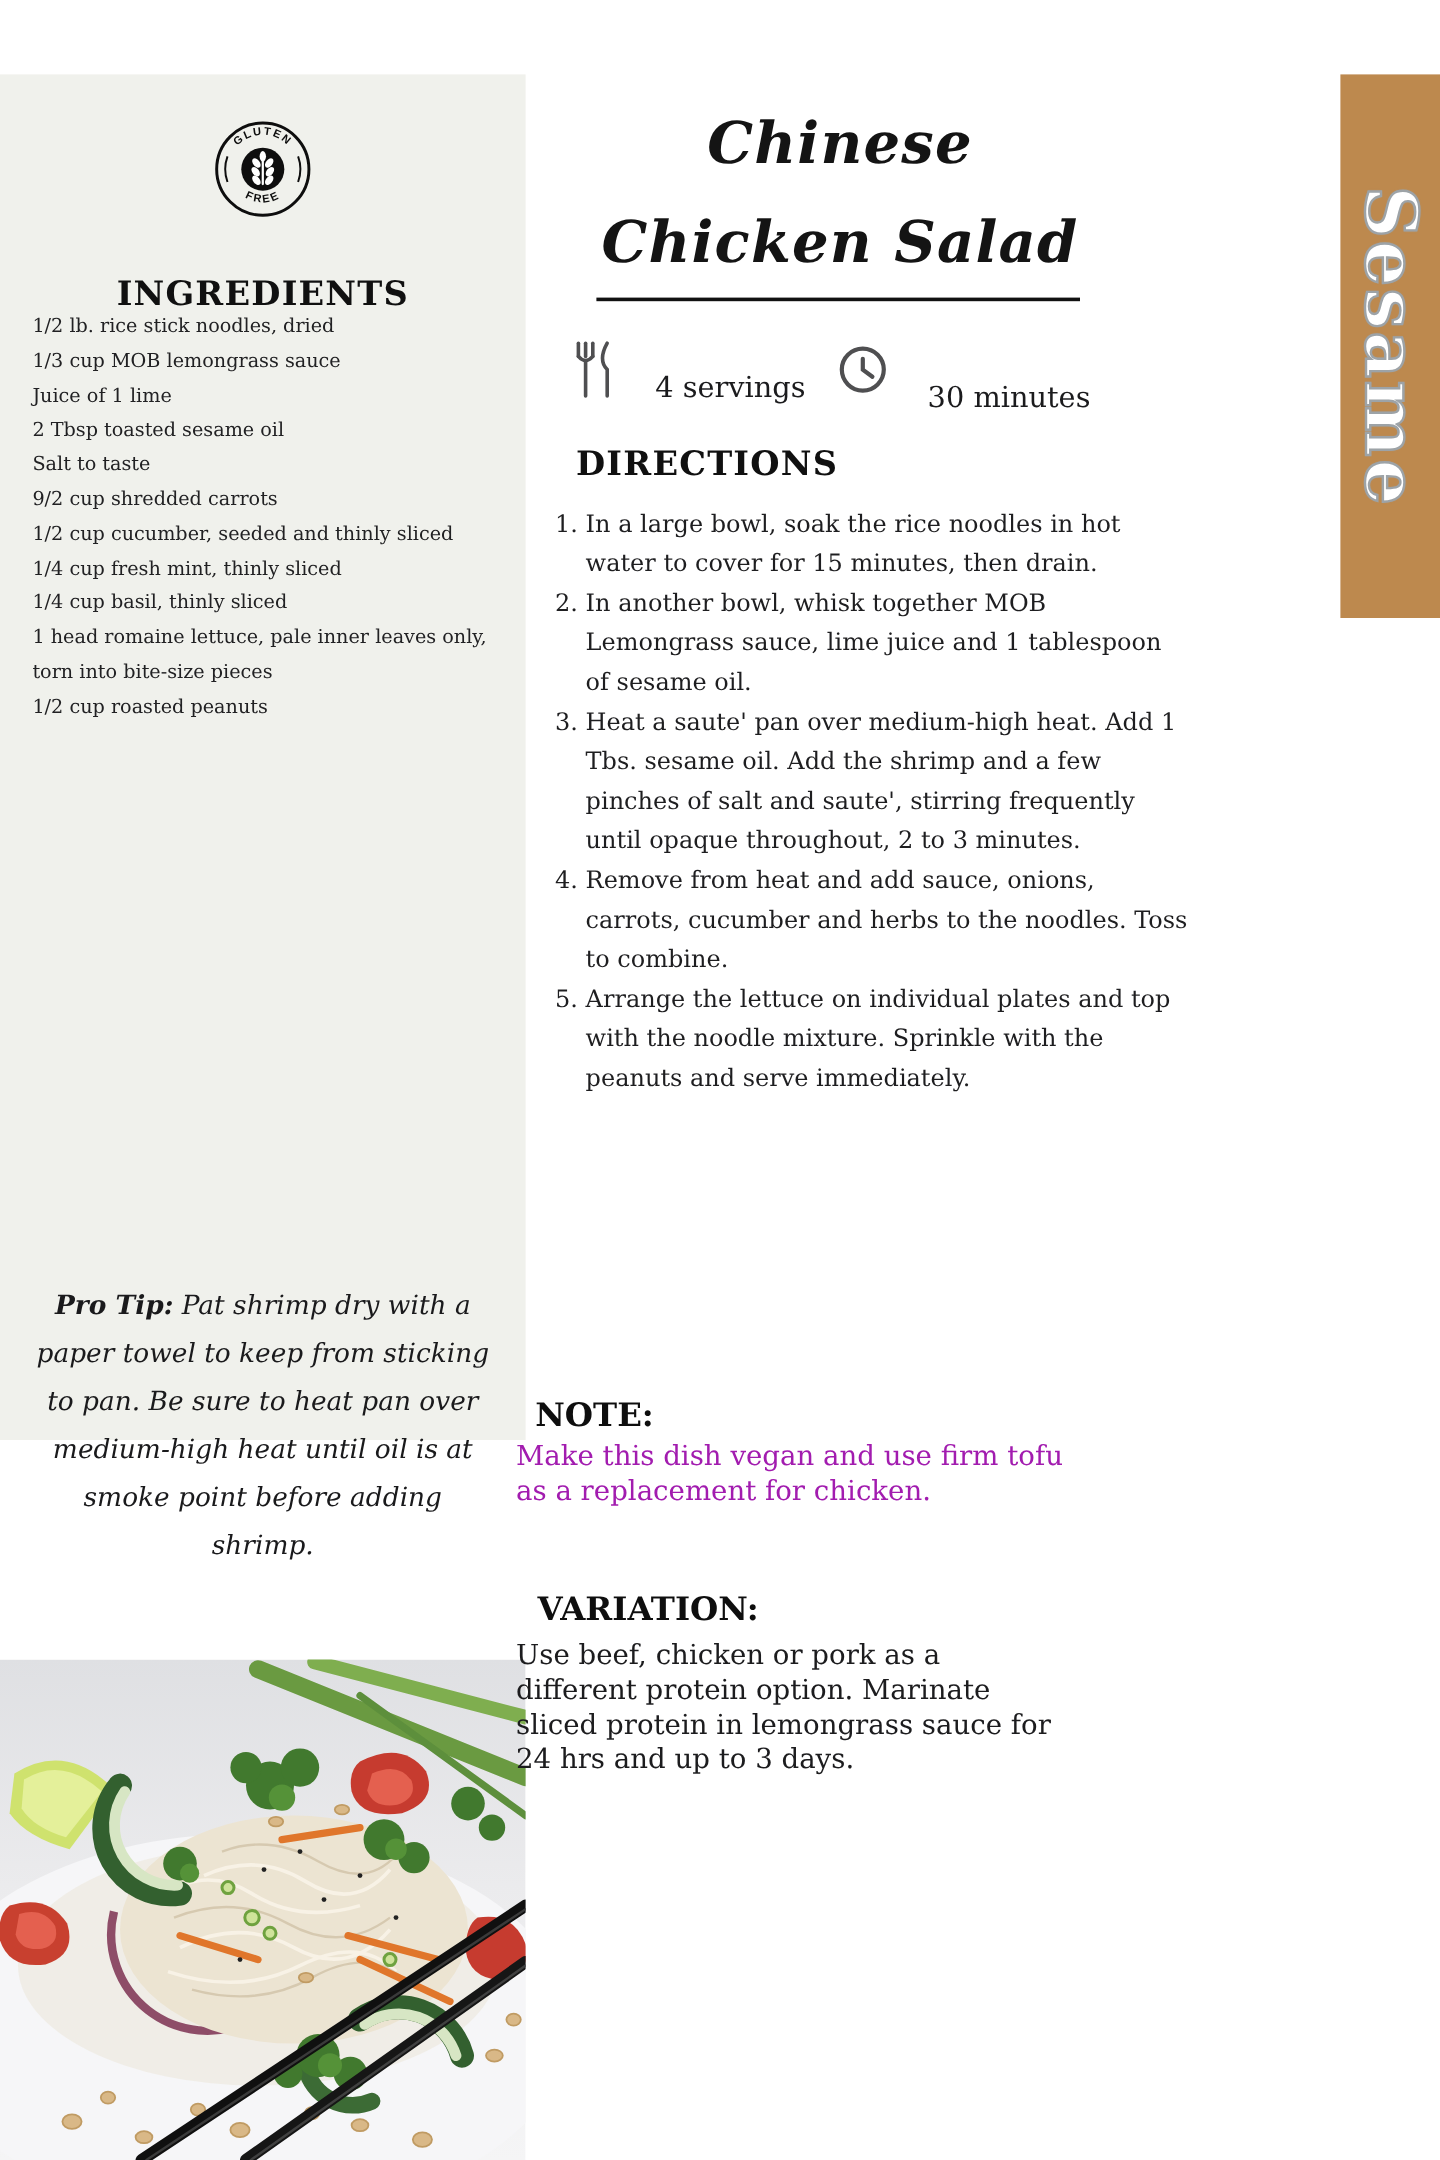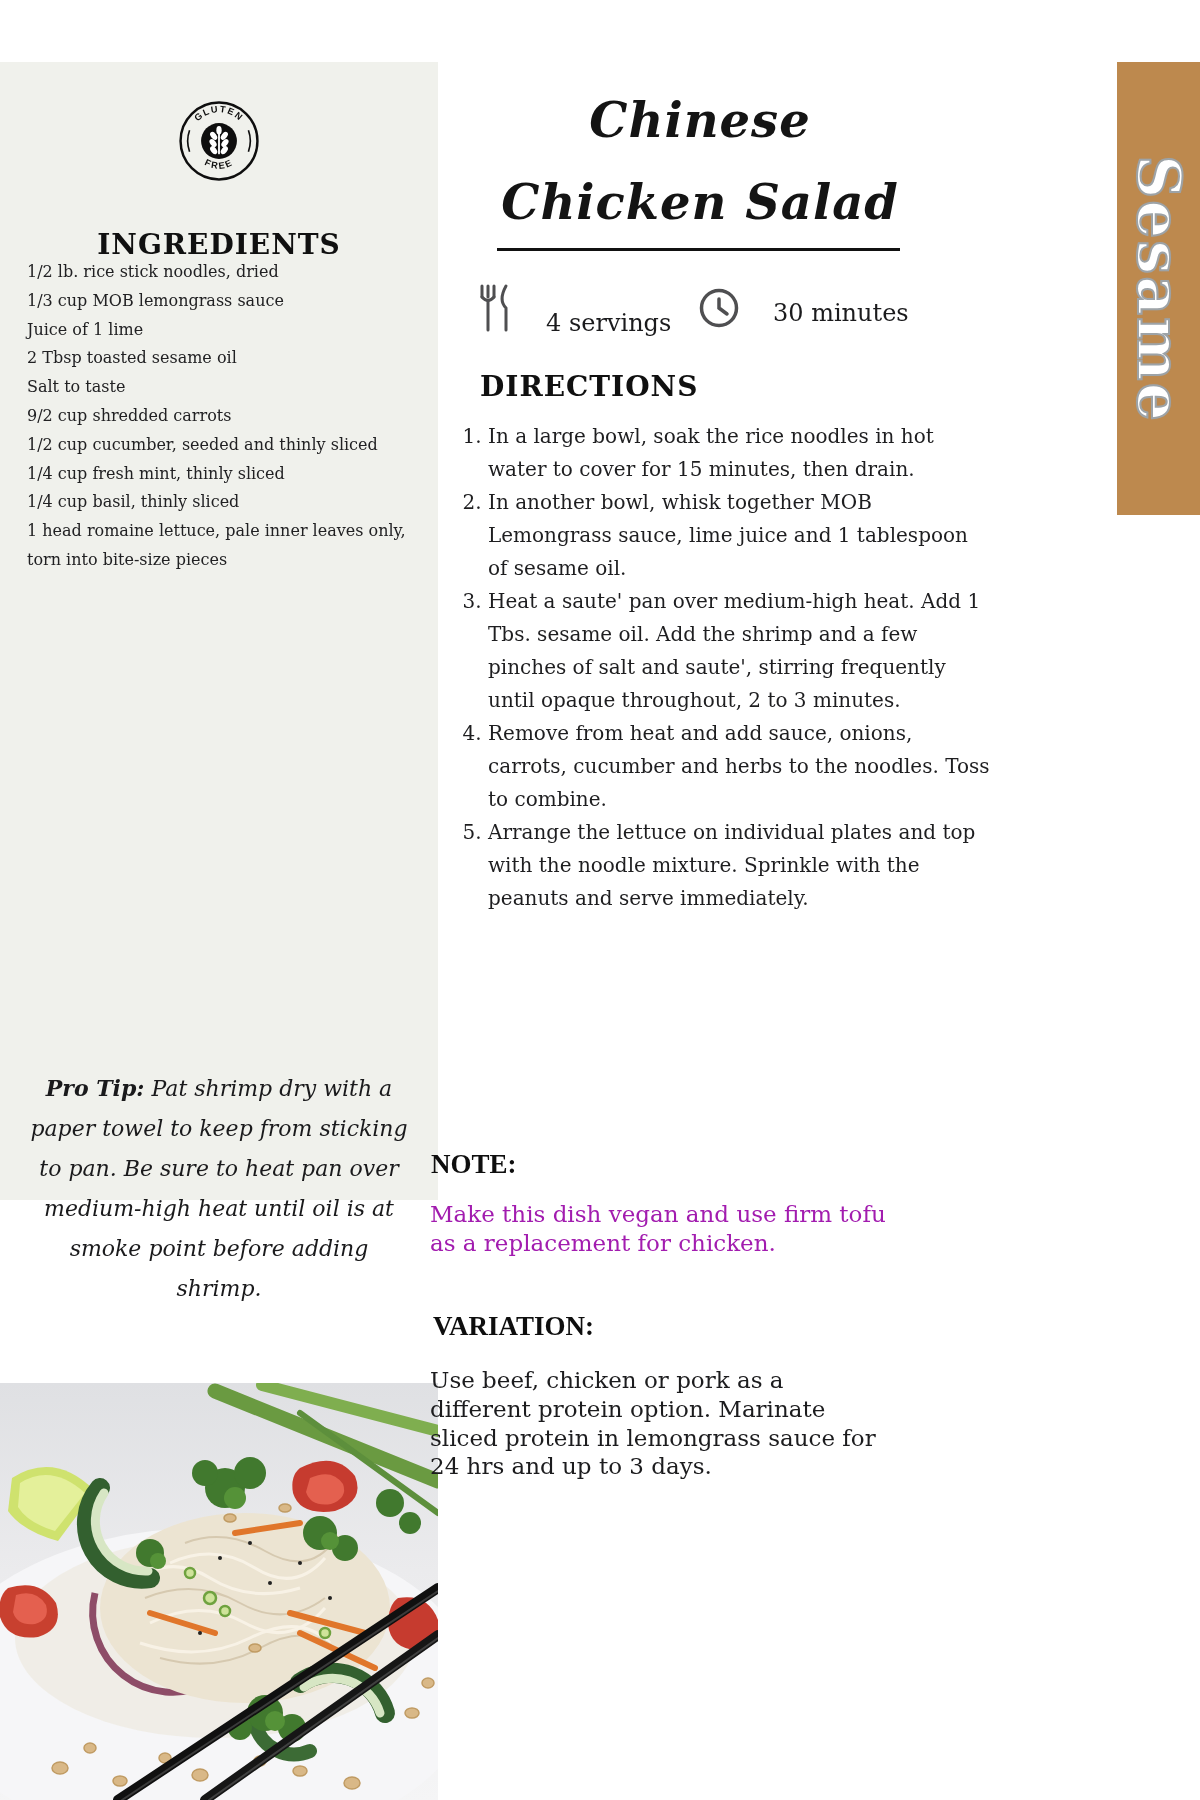--- a/index.html
+++ b/index.html
@@ -38,31 +38,31 @@
     position:absolute; left:450px; width:500px; margin:0; text-align:center;
     font-size:48px; font-weight:700; font-style:italic; letter-spacing:1px; color:#141414;
   }
   .title-1{ top:92px; } .title-2{ top:174px; }
   .title-underline{ position:absolute; left:497px; top:248px; width:403px; height:3px; background:#111; }
   .meta-icon{ position:absolute; }
   .meta-text{ position:absolute; margin:16px; font-size:24px; color:#1b1b1d; }
   .servings-icon{ left:478px; top:283px; }
   .servings-text{ left:530px; top:293px; }
   .clock-icon{ left:698px; top:287px; }
-  .time-text{ left:757px; top:283px;text-align:right; }
+  .time-text{ left:757px; top:301px;text-align:right; }
   .dir-title{
     position:absolute; left:480px; top:370px; margin:0;
     font-size:28px; font-weight:bold; letter-spacing:1px; color:#101010;
   }
   .dir-list{
     position:absolute; left:462px; top:420px; width:505px; margin:0; padding:0 0 0 26px;
     font-size:20px; line-height:1.65; color:#1e1e20;
   }
   .dir-list li{ margin:0; }
-  .note-h{ position:absolute; margin:1px; font-size:27px; font-weight:bold; color:#0e0e0e;font-family:Liberation Serif, serif; }
+  .note-h{ position:absolute; margin:16px; font-size:27px; font-weight:bold; color:#0e0e0e; }
   .note-heading{ left:430px; top:1148px; }
   .note-body{ position:absolute; left:430px; top:1200px; width:462px; margin:0;
               font-size:23px; line-height:1.25; color:#a21caf; }
   .variation-heading{ left:432px; top:1310px; }
   .variation-body{ position:absolute; left:430px; top:1366px; width:452px; margin:0;
                    font-size:23px; line-height:1.25; color:#1c1c1e; }
   
   .banner{
     position:absolute; left:1117px; top:62px; width:83px; height:453px;
     background:var(--banner_bg); display:flex; align-items:center; justify-content:center;
@@ -113,20 +113,21 @@
       <li>1/2 lb. rice stick noodles, dried</li>
       <li>1/3 cup MOB lemongrass sauce</li>
       <li>Juice of 1 lime</li>
       <li>2 Tbsp toasted sesame oil</li>
       <li>Salt to taste</li>
       <li>9/2 cup shredded carrots</li>
       <li>1/2 cup cucumber, seeded and thinly sliced</li>
       <li>1/4 cup fresh mint, thinly sliced</li>
       <li>1/4 cup basil, thinly sliced</li>
       <li>1 head romaine lettuce, pale inner leaves only, torn into bite-size pieces</li>
+      <li>1/2 cup roasted peanuts</li>
     </ul>
   </div>
 
   <p class="protip">
     <span class="pt-label">Pro Tip:</span><span>Pat shrimp dry with a paper towel to keep from sticking to pan. Be sure to heat pan over medium-high heat until oil is at smoke point before adding shrimp.</span>
   </p>
   <style>.protip{top:1068px;}</style>
 
   <svg class="photo" viewBox="0 0 438 417" preserveAspectRatio="none">
     <defs>

